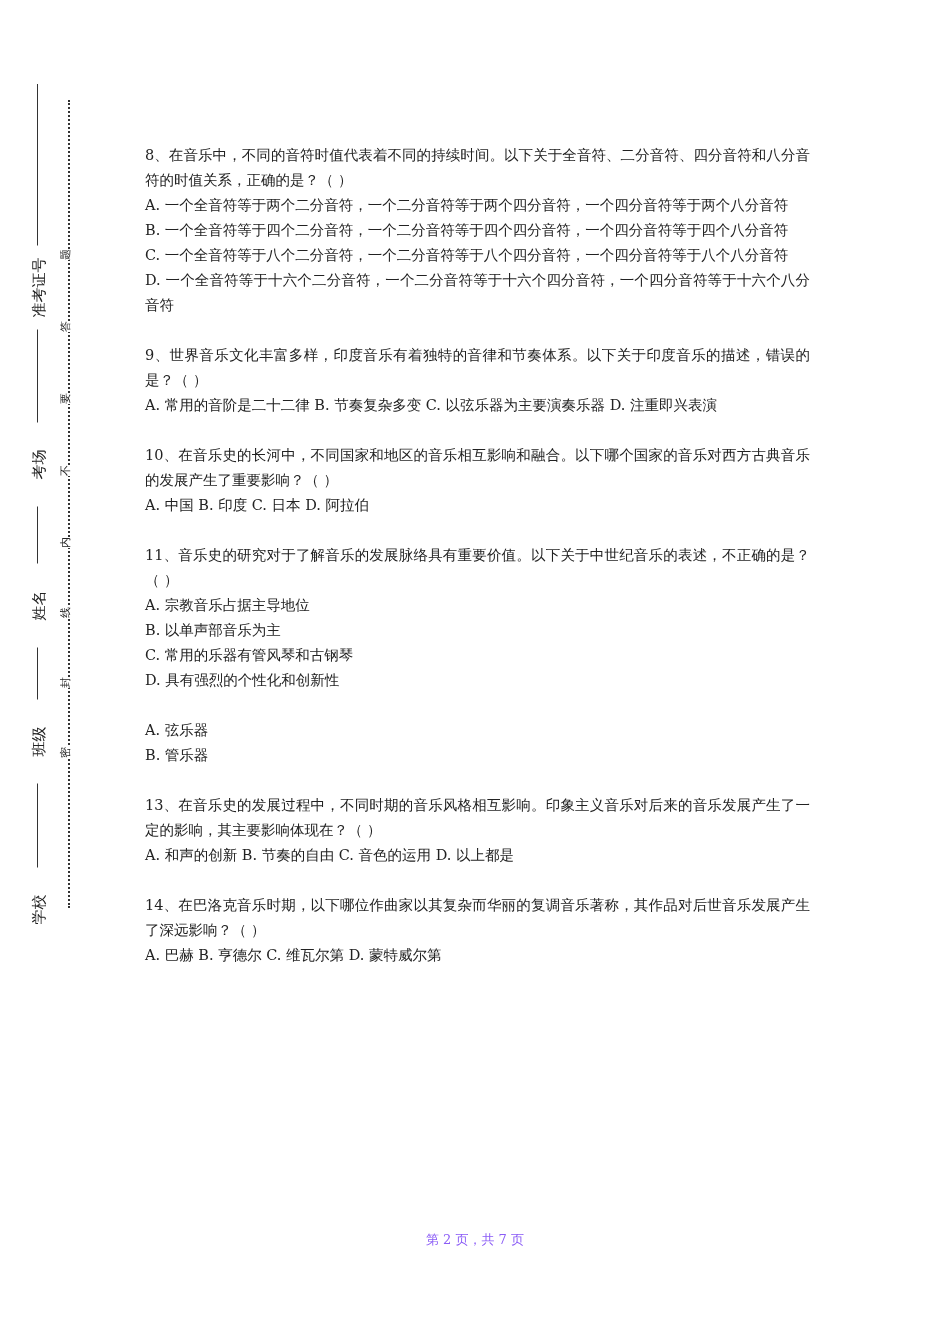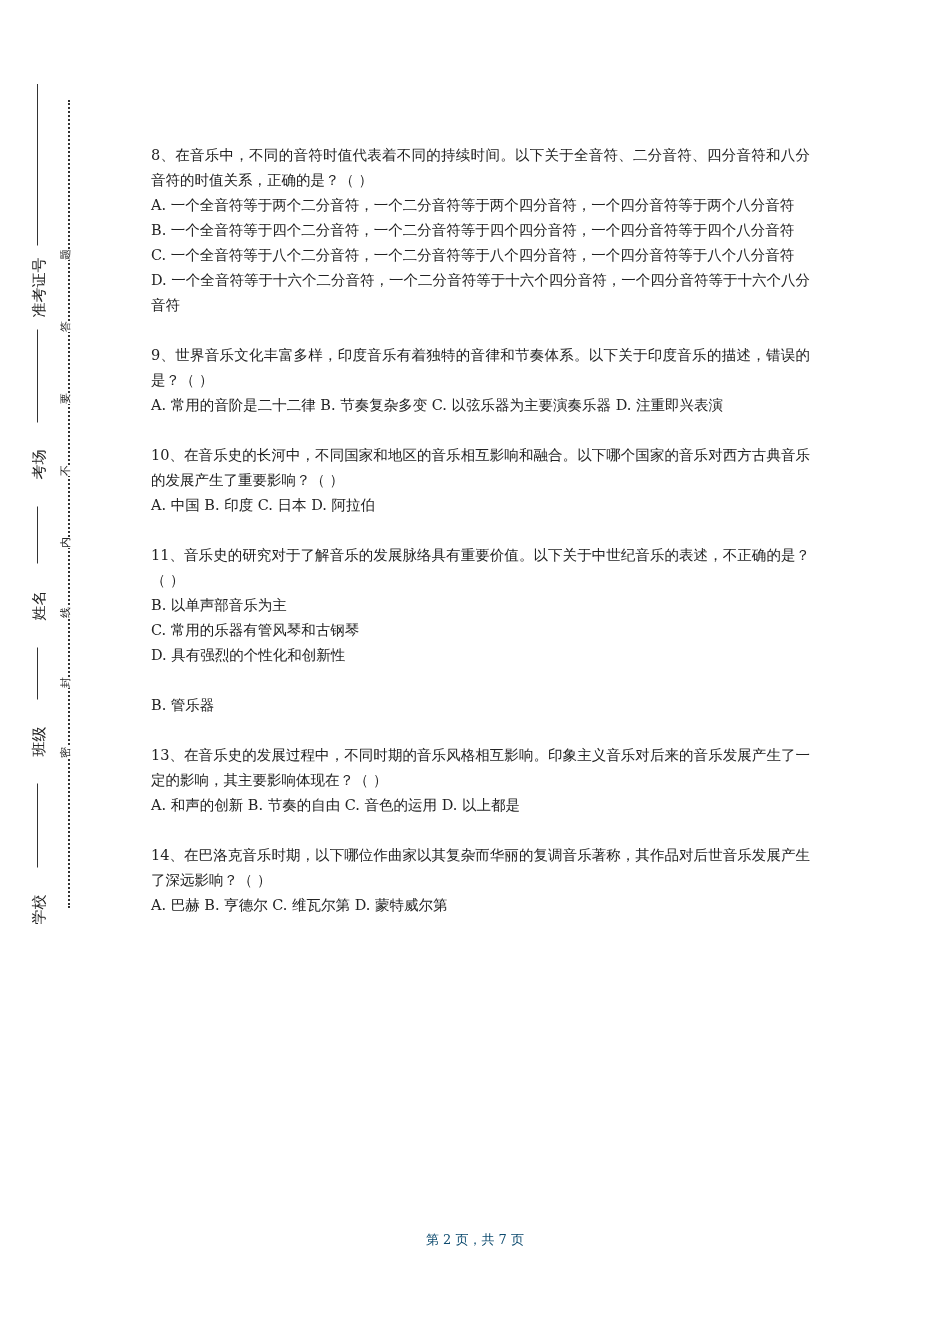--- a/index.html
+++ b/index.html
@@ -5,23 +5,23 @@
   html, body { margin: 0; padding: 0; background: #ffffff; }
   body { width: 950px; height: 1344px; position: relative; overflow: hidden;
          font-family: "DejaVu Serif", "Liberation Serif", serif; color: #222; }
   .binding { position: absolute; left: 0; top: 0; width: 110px; height: 1344px; }
   .solid-line { position: absolute; left: 37px; top: 84px; width: 0; height: 845px; border-left: 1px solid #333; }
   .dot-line { position: absolute; left: 68px; top: 100px; width: 0; height: 808px; border-left: 2px dotted #333; }
   .vlabel { position: absolute; left: 24px; transform: rotate(-90deg); transform-origin: center center;
             font-size: 15px; white-space: nowrap; background: #fff; padding: 0 2px; width: 80px; text-align: center; margin-left: -27px; }
   .dlabel { position: absolute; left: 60px; transform: rotate(-90deg); font-size: 11px; background: #fff; padding: 1px 0; }
   .content { position: absolute; left: 145px; top: 143px; width: 665px; font-size: 14.5px; line-height: 25px; }
-  .q { margin-bottom: 25px; margin-left: 6px; }
+  .q { margin-bottom: 25px; }
   .q p { margin: 0; text-align: justify; }
-  .footer { position: absolute; left: 0; width: 950px; top: 1231px; text-align: center; font-size: 13px; color: #0c4a6e; }
+  .footer { position: absolute; left: 0; width: 950px; top: 1231px; text-align: center; font-size: 13px; color: #8b5cf6; }
 </style>
 </head>
 <body>
 
 <div class="binding">
   <div class="solid-line"></div>
   <div class="dot-line"></div>
 
   <div class="vlabel" style="top:278px;">准考证号</div>
   <div class="vlabel" style="top:455px;">考场</div>
@@ -50,25 +50,27 @@
   <div class="q">
     <p>9、世界音乐文化丰富多样，印度音乐有着独特的音律和节奏体系。以下关于印度音乐的描述，错误的是？（ ）</p>
     <p>A. 常用的音阶是二十二律 B. 节奏复杂多变 C. 以弦乐器为主要演奏乐器 D. 注重即兴表演</p>
   </div>
   <div class="q">
     <p>10、在音乐史的长河中，不同国家和地区的音乐相互影响和融合。以下哪个国家的音乐对西方古典音乐的发展产生了重要影响？（ ）</p>
     <p>A. 中国 B. 印度 C. 日本 D. 阿拉伯</p>
   </div>
   <div class="q">
     <p>11、音乐史的研究对于了解音乐的发展脉络具有重要价值。以下关于中世纪音乐的表述，不正确的是？（ ）</p>
+    <p>A. 宗教音乐占据主导地位</p>
     <p>B. 以单声部音乐为主</p>
     <p>C. 常用的乐器有管风琴和古钢琴</p>
     <p>D. 具有强烈的个性化和创新性</p>
   </div>
   <div class="q">
+    <p>A. 弦乐器</p>
     <p>B. 管乐器</p>
   </div>
   <div class="q">
     <p>13、在音乐史的发展过程中，不同时期的音乐风格相互影响。印象主义音乐对后来的音乐发展产生了一定的影响，其主要影响体现在？（ ）</p>
     <p>A. 和声的创新 B. 节奏的自由 C. 音色的运用 D. 以上都是</p>
   </div>
   <div class="q">
     <p>14、在巴洛克音乐时期，以下哪位作曲家以其复杂而华丽的复调音乐著称，其作品对后世音乐发展产生了深远影响？（ ）</p>
     <p>A. 巴赫 B. 亨德尔 C. 维瓦尔第 D. 蒙特威尔第</p>
   </div>

